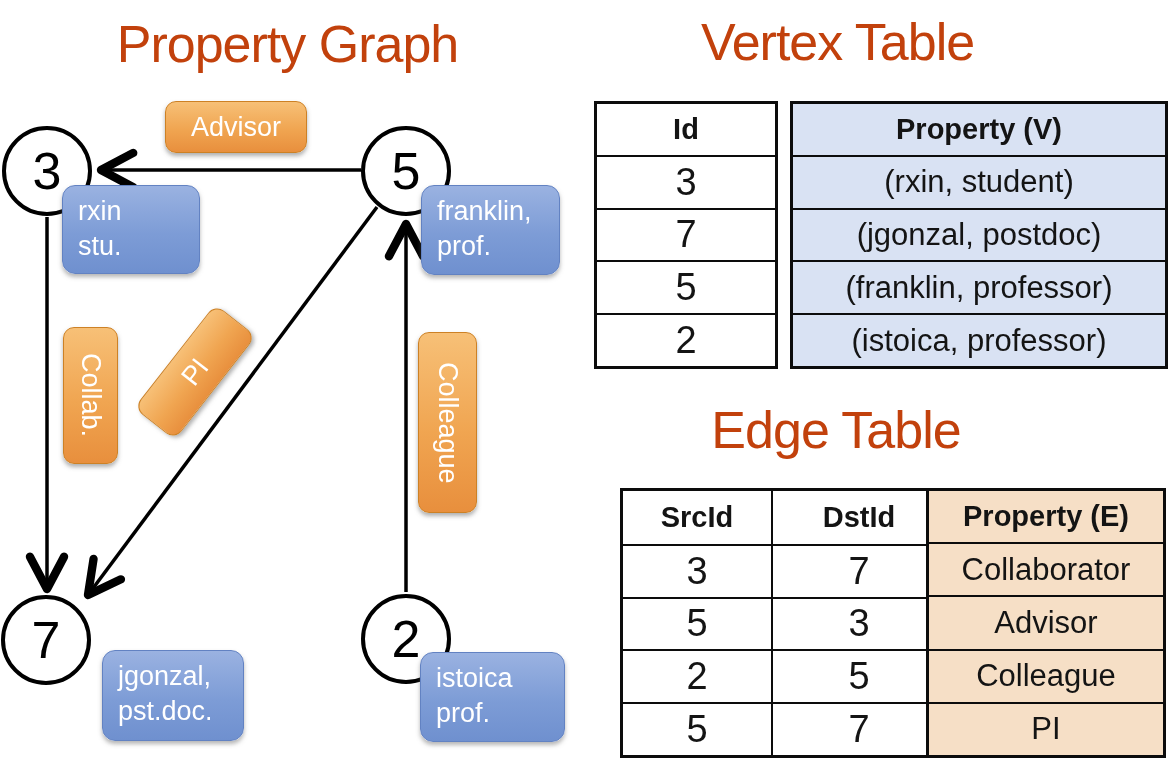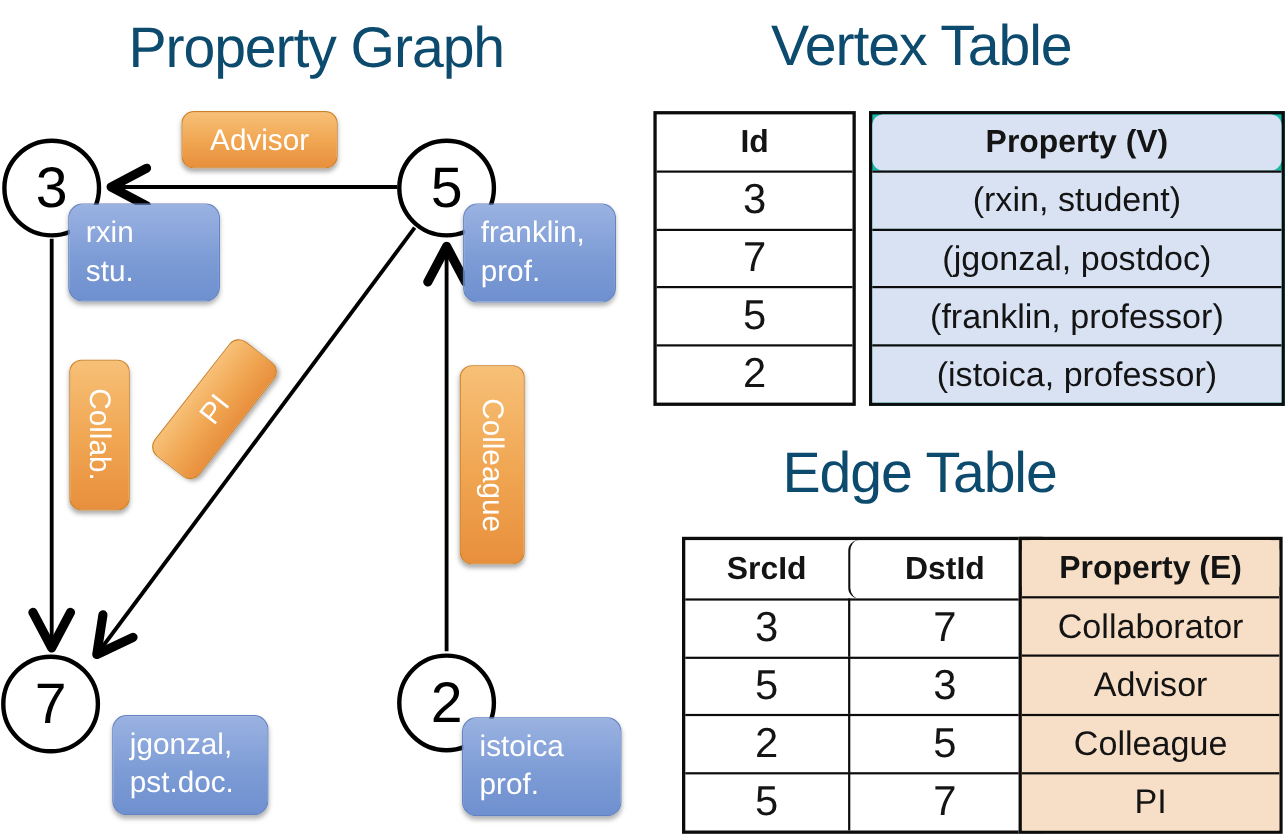--- a/index.html
+++ b/index.html
@@ -1,21 +1,21 @@
 <!DOCTYPE html>
 <html><head>
 <meta charset="utf-8">
 <style>
   html,body{margin:0;padding:0;background:#fff;}
   .canvas{
     position:relative;width:1170px;height:760px;background:#fff;overflow:hidden;
     font-family:"Liberation Sans",sans-serif;
   }
   .title{
-    position:absolute;text-align:center;font-size:52px;color:#0c4a6e;
+    position:absolute;text-align:center;font-size:52px;color:#c2410c;
     letter-spacing:-1px;white-space:nowrap;
   }
   svg.edges{position:absolute;left:0;top:0;}
   .node{
     position:absolute;width:90px;height:90px;box-sizing:border-box;
     border:4px solid #000;border-radius:50%;background:#fff;
     display:flex;align-items:center;justify-content:center;
     font-size:52px;color:#000;
   }
   .vprop{
@@ -44,21 +44,21 @@
   .tgrid{
     position:absolute;box-sizing:border-box;border:3px solid #0c0c0c;
     display:grid;grid-template-columns:148px 1fr;grid-auto-rows:1fr;background:#fff;margin-left:28px;
   }
   .tgrid>.cell{
     display:flex;align-items:center;justify-content:center;
     border-top:2.5px solid #0c0c0c;font-size:31px;color:#141414;
   }
   .tgrid>.cell:nth-child(-n+2){border-top:none;}
   .tgrid>.cell:nth-child(2n){border-left:2.5px solid #0c0c0c;}
-  .cell.head{font-weight:bold;font-size:29px;border-radius:10px;}
+  .cell.head{font-weight:bold;font-size:29px;}
   .cell.num{font-size:38px;}
   .blue-col{background:#14b8a6;}
   .blue-col>.cell{background:#d9e2f3;}
   .peach-col{background:#f6dfc6;}
   .peach-col>.cell{background:#f6dfc6;}
 </style>
 </head>
 <body>
 
 <div class="canvas">

